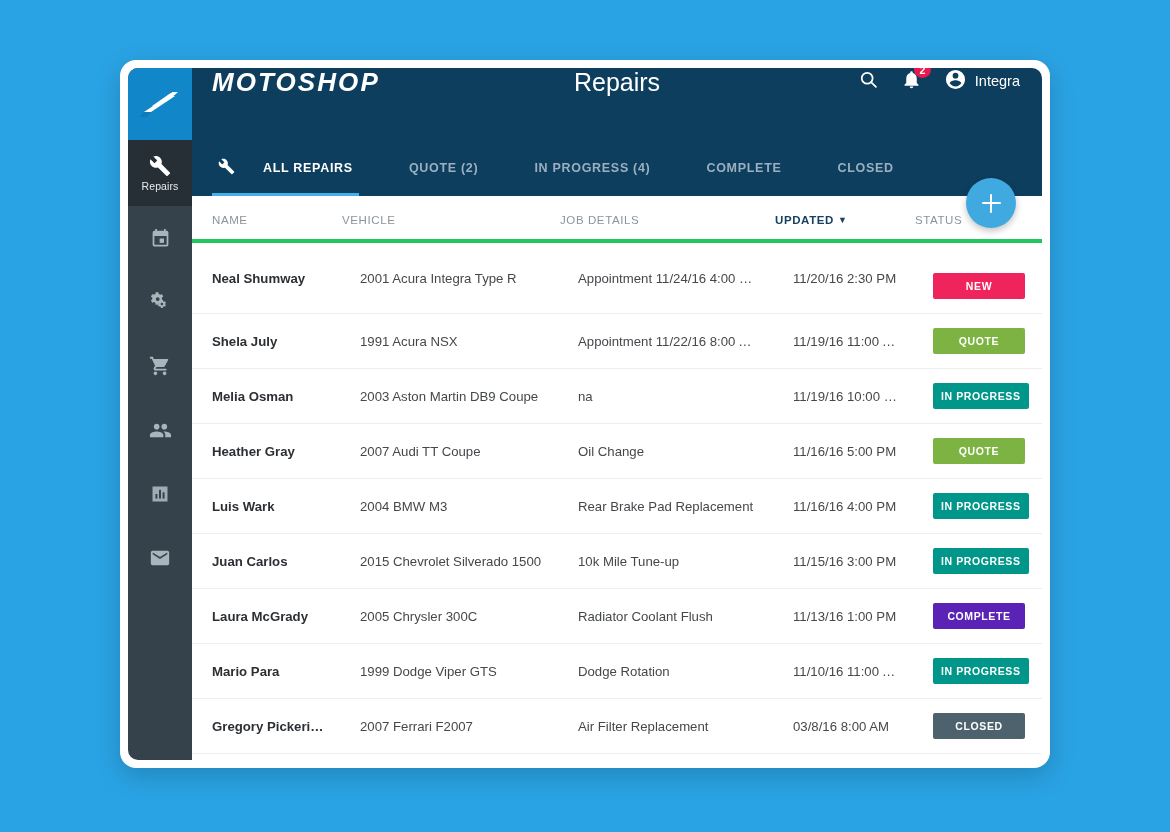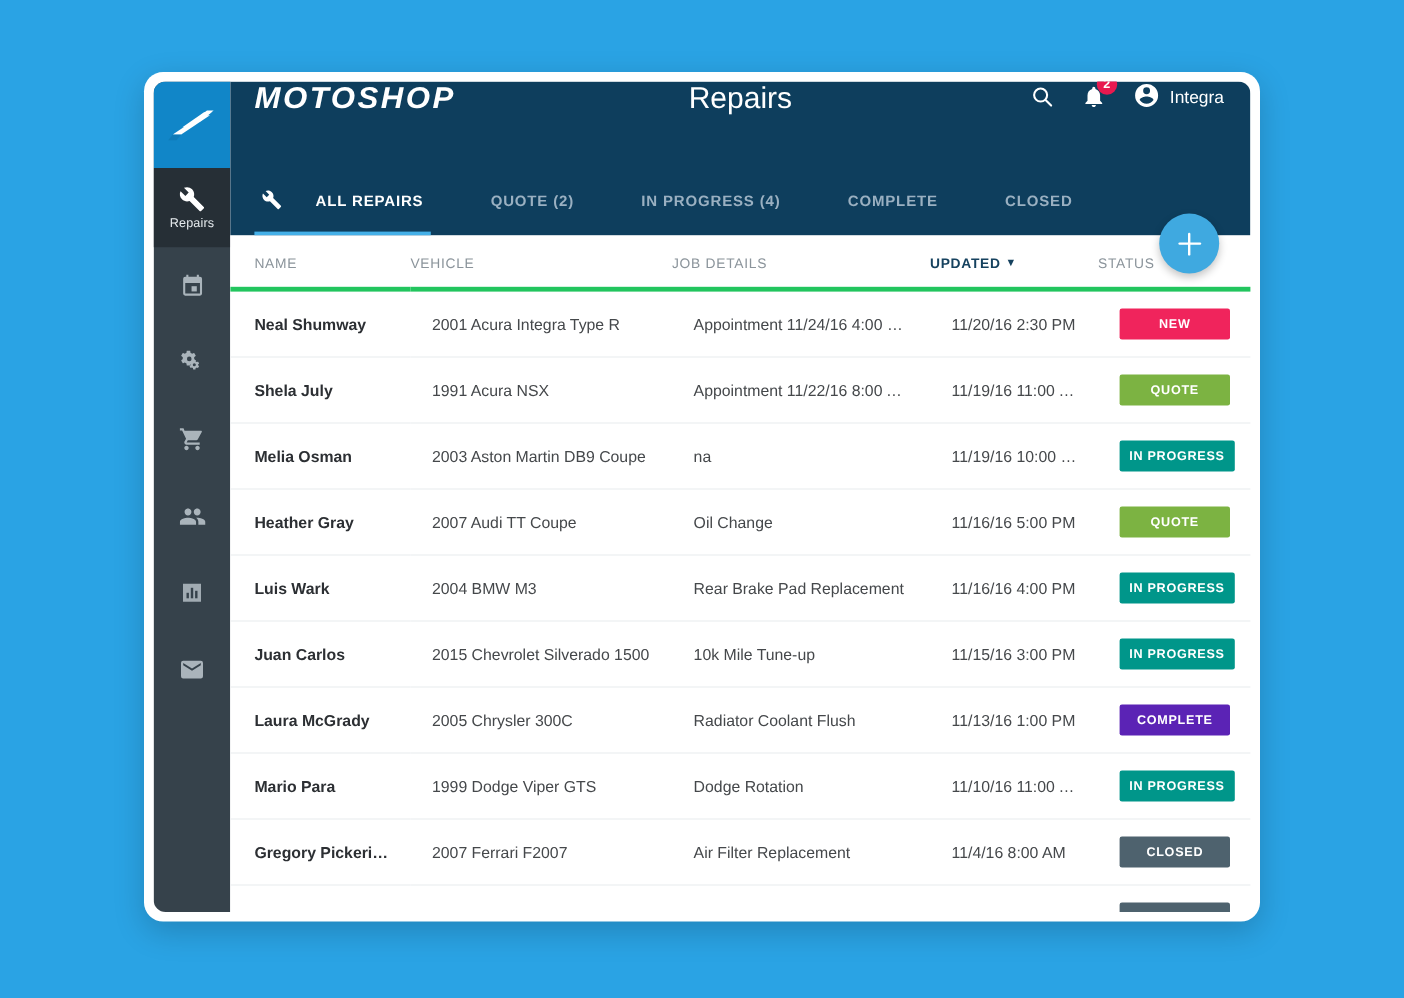--- a/index.html
+++ b/index.html
@@ -485,21 +485,21 @@
               <th class="col-updated sorted"><span>UPDATED</span><span class="sort-caret">▼</span></th>
               <th class="col-status">STATUS</th>
             </tr>
           </thead>
           <tbody id="table-body">
               <tr>
                 <td class="col-name cell-name">Neal Shumway</td>
                 <td class="col-vehicle">2001 Acura Integra Type R</td>
                 <td class="col-job">Appointment 11/24/16 4:00 PM</td>
                 <td class="col-updated">11/20/16 2:30 PM</td>
-                <td class="col-status"><span class="badge" style="background: rgb(240, 36, 92);">NEW</span></td>
+                <td class="col-status"><span class="badge" style="background: rgb(240, 36, 92); margin-top: 16px;">NEW</span></td>
               </tr>
               <tr>
                 <td class="col-name cell-name">Shela July</td>
                 <td class="col-vehicle">1991 Acura NSX</td>
                 <td class="col-job">Appointment 11/22/16 8:00 AM</td>
                 <td class="col-updated">11/19/16 11:00 AM</td>
                 <td class="col-status"><span class="badge" style="background: rgb(124, 179, 66);">QUOTE</span></td>
               </tr>
               <tr>
                 <td class="col-name cell-name">Melia Osman</td>
@@ -540,21 +540,21 @@
                 <td class="col-name cell-name">Mario Para</td>
                 <td class="col-vehicle">1999 Dodge Viper GTS</td>
                 <td class="col-job">Dodge Rotation</td>
                 <td class="col-updated">11/10/16 11:00 AM</td>
                 <td class="col-status"><span class="badge" style="background: rgb(0, 150, 138);">IN PROGRESS</span></td>
               </tr>
               <tr>
                 <td class="col-name cell-name">Gregory Pickering</td>
                 <td class="col-vehicle">2007 Ferrari F2007</td>
                 <td class="col-job">Air Filter Replacement</td>
-                <td class="col-updated">11/4/16 8:00 AM</td>
+                <td class="col-updated">03/8/16 8:00 AM</td>
                 <td class="col-status"><span class="badge" style="background: rgb(78, 98, 110);">CLOSED</span></td>
               </tr>
               <tr>
                 <td class="col-name cell-name">Florentino Jonson</td>
                 <td class="col-vehicle">1998 Lexus IS 200</td>
                 <td class="col-job">Alignment</td>
                 <td class="col-updated">11/5/16 12:00 PM</td>
                 <td class="col-status"><span class="badge" style="background: rgb(78, 98, 110);">CLOSED</span></td>
               </tr>
             </tbody>

